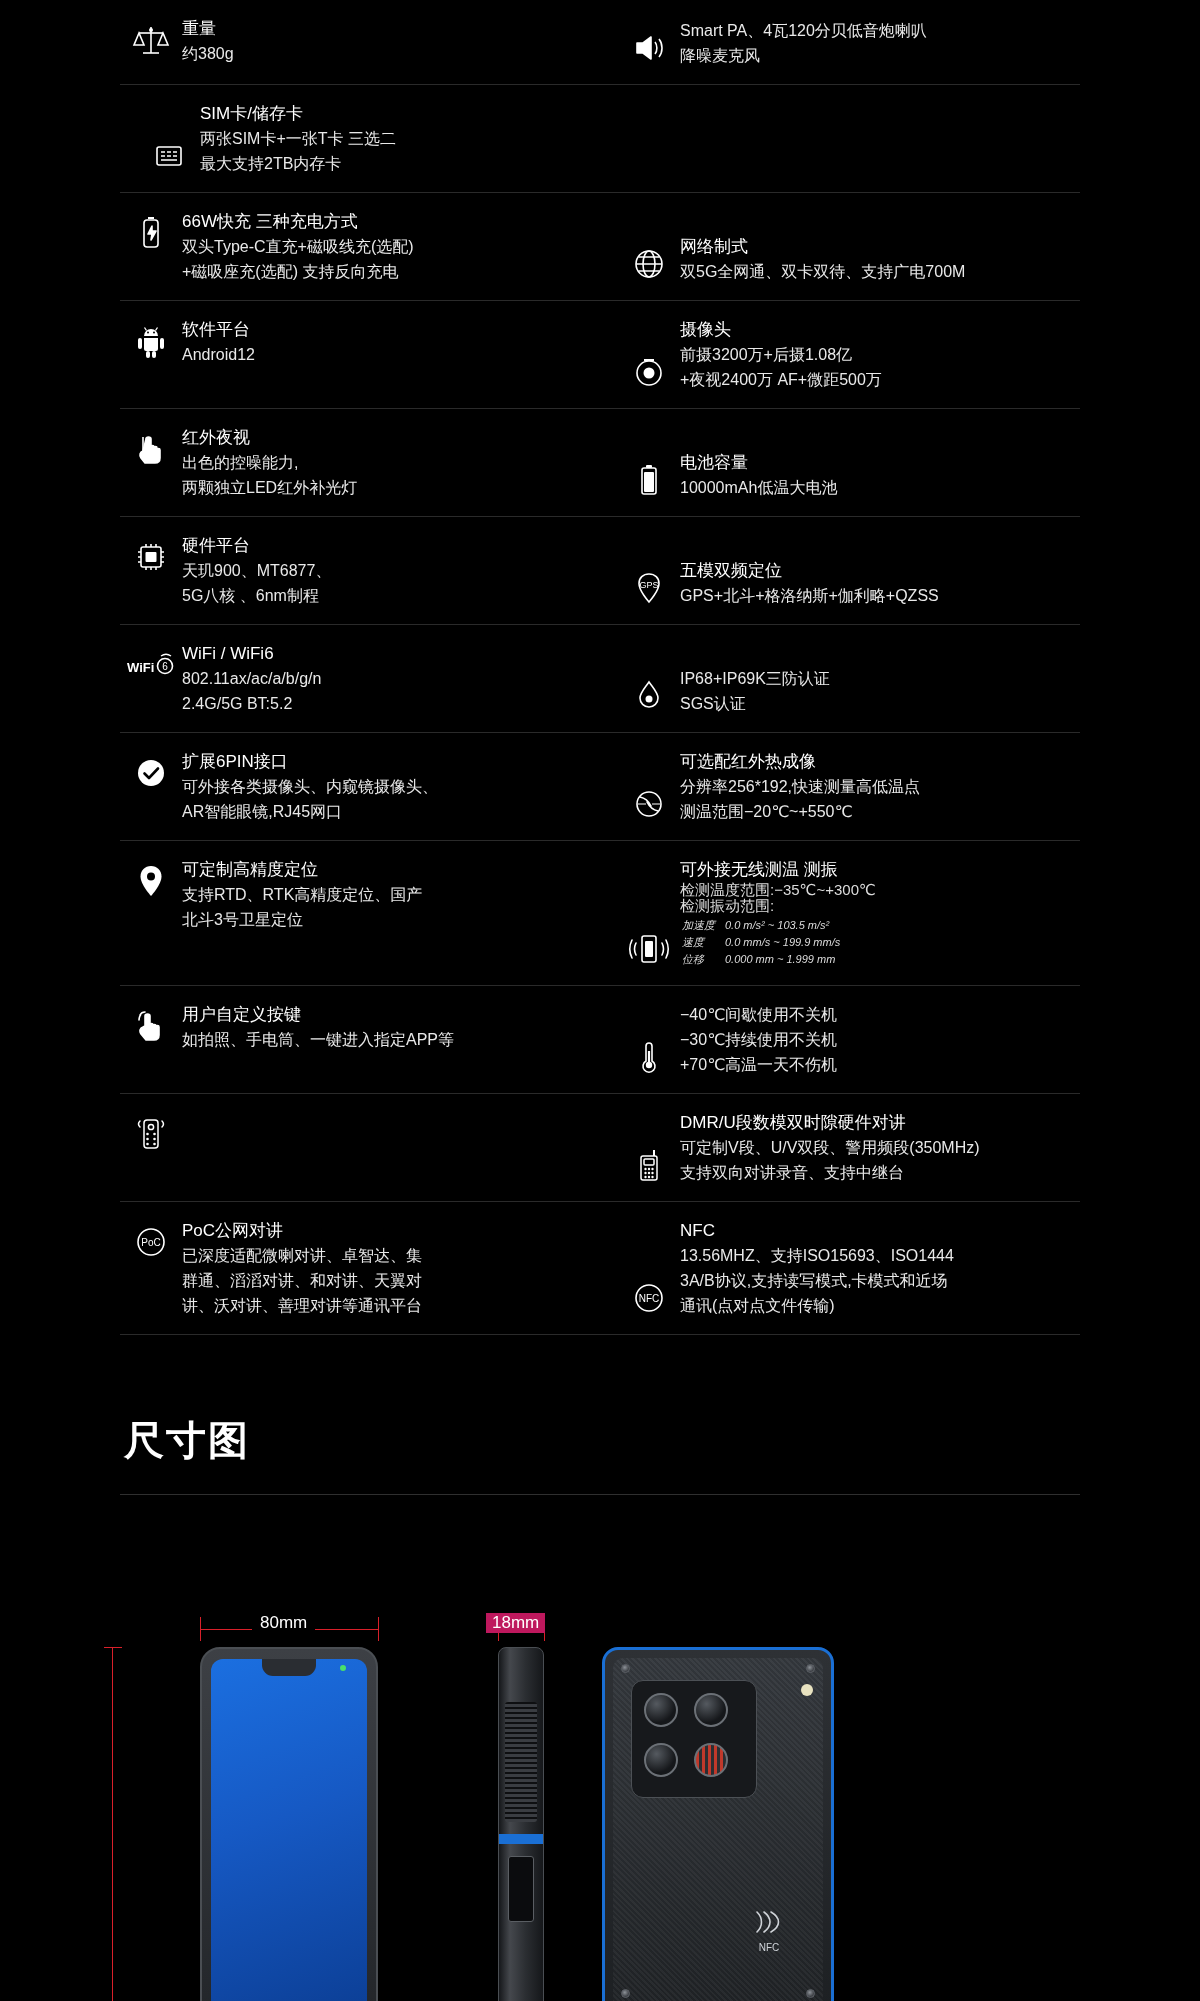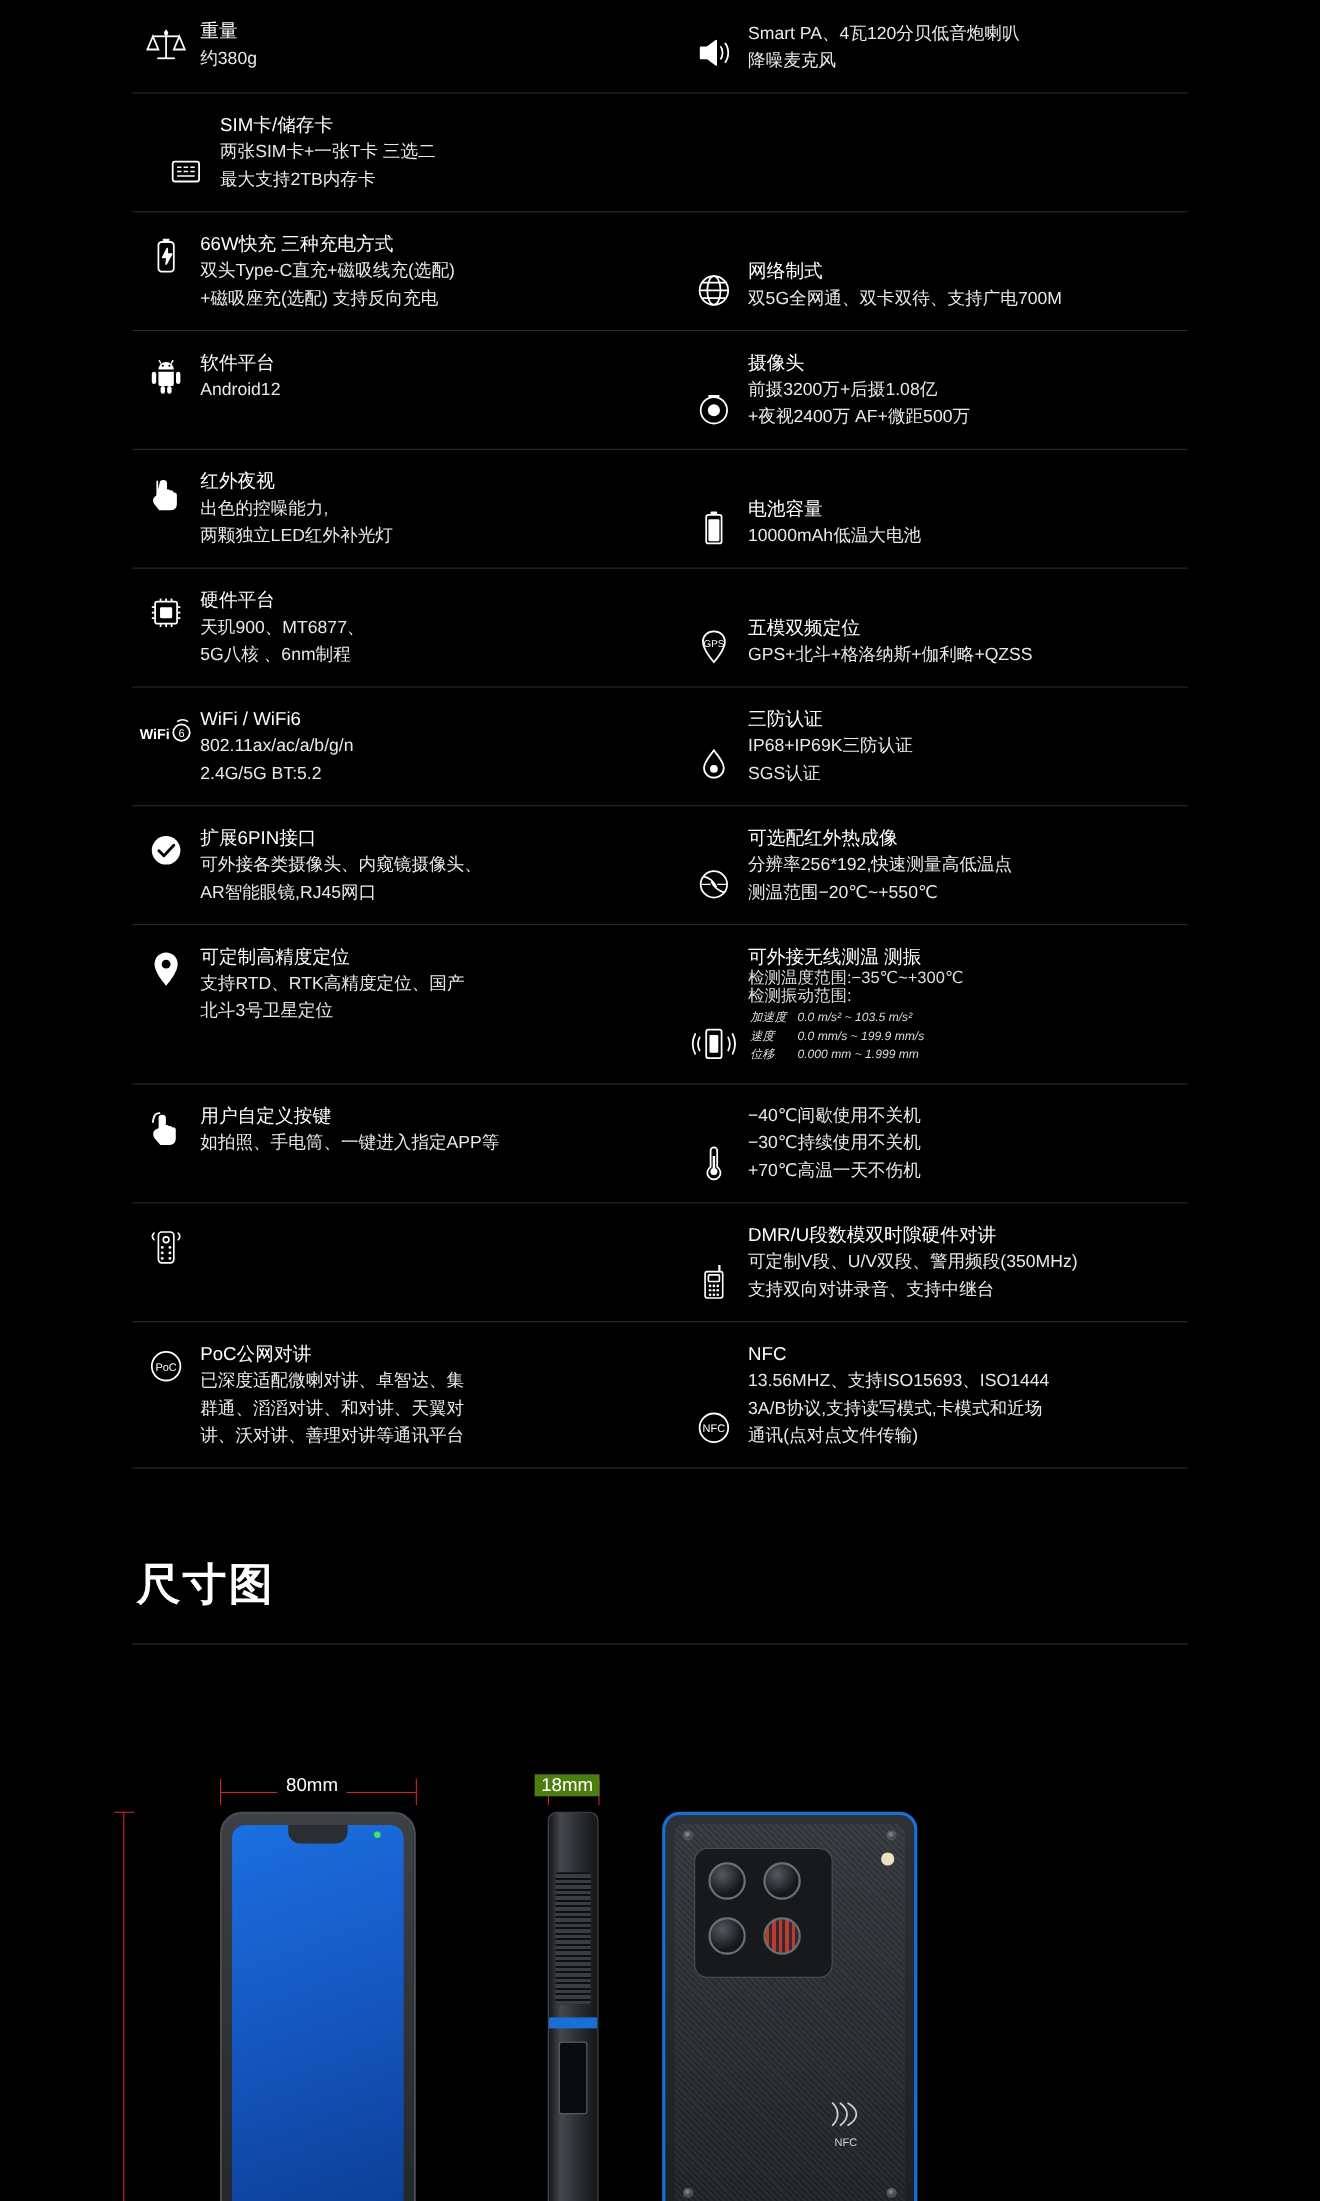--- a/index.html
+++ b/index.html
@@ -438,21 +438,20 @@
         </div>
       </div>
       <div class="spec-cell right">
         <div class="icon-box">
           <svg width="40" height="40" viewBox="0 0 40 40" fill="none" stroke="#fff" stroke-width="1.6">
             <path d="M20 6c5 7 9 11 9 16a9 9 0 0 1-18 0c0-5 4-9 9-16z"></path>
             <circle cx="20" cy="23" r="3.5" fill="#fff" stroke="none"></circle>
           </svg>
         </div>
         <div class="txt">
-          <div class="t-title">三防认证</div>
           <div class="t-desc">IP68+IP69K三防认证
 SGS认证</div>
         </div>
       </div>
     </div>
 
     <div class="spec-row">
       <div class="spec-cell">
         <div class="icon-box">
           <svg width="40" height="40" viewBox="0 0 40 40">
@@ -640,21 +639,21 @@
   <div class="dim-area">
 
     <div class="dim-line" style="left:200px; top:78px; width:178px;"></div>
     <div class="dim-tick" style="left:200px; top:66px; height:24px;"></div>
     <div class="dim-tick" style="left:378px; top:66px; height:24px;"></div>
     <div class="dim-label" style="left:252px; top:62px; background:#000; padding:0 8px;">80mm</div>
 
     <div class="dim-line" style="left:498px; top:78px; width:46px;"></div>
     <div class="dim-tick" style="left:498px; top:66px; height:24px;"></div>
     <div class="dim-tick" style="left:544px; top:66px; height:24px;"></div>
-    <div class="dim-label" style="left:486px; top:62px; background:#4d7c0f; padding:0 6px;">18mm</div>
+    <div class="dim-label" style="left:486px; top:62px; background:#be185d; padding:0 6px;">18mm</div>
 
     <div class="dim-vline" style="left:112px; top:96px; height:364px;"></div>
     <div class="dim-line" style="left:104px; top:96px; width:18px;"></div>
 
     <div class="phone-front">
       <div class="screen"></div>
       <div class="notch"></div>
       <div class="front-dot"></div>
     </div>
 

